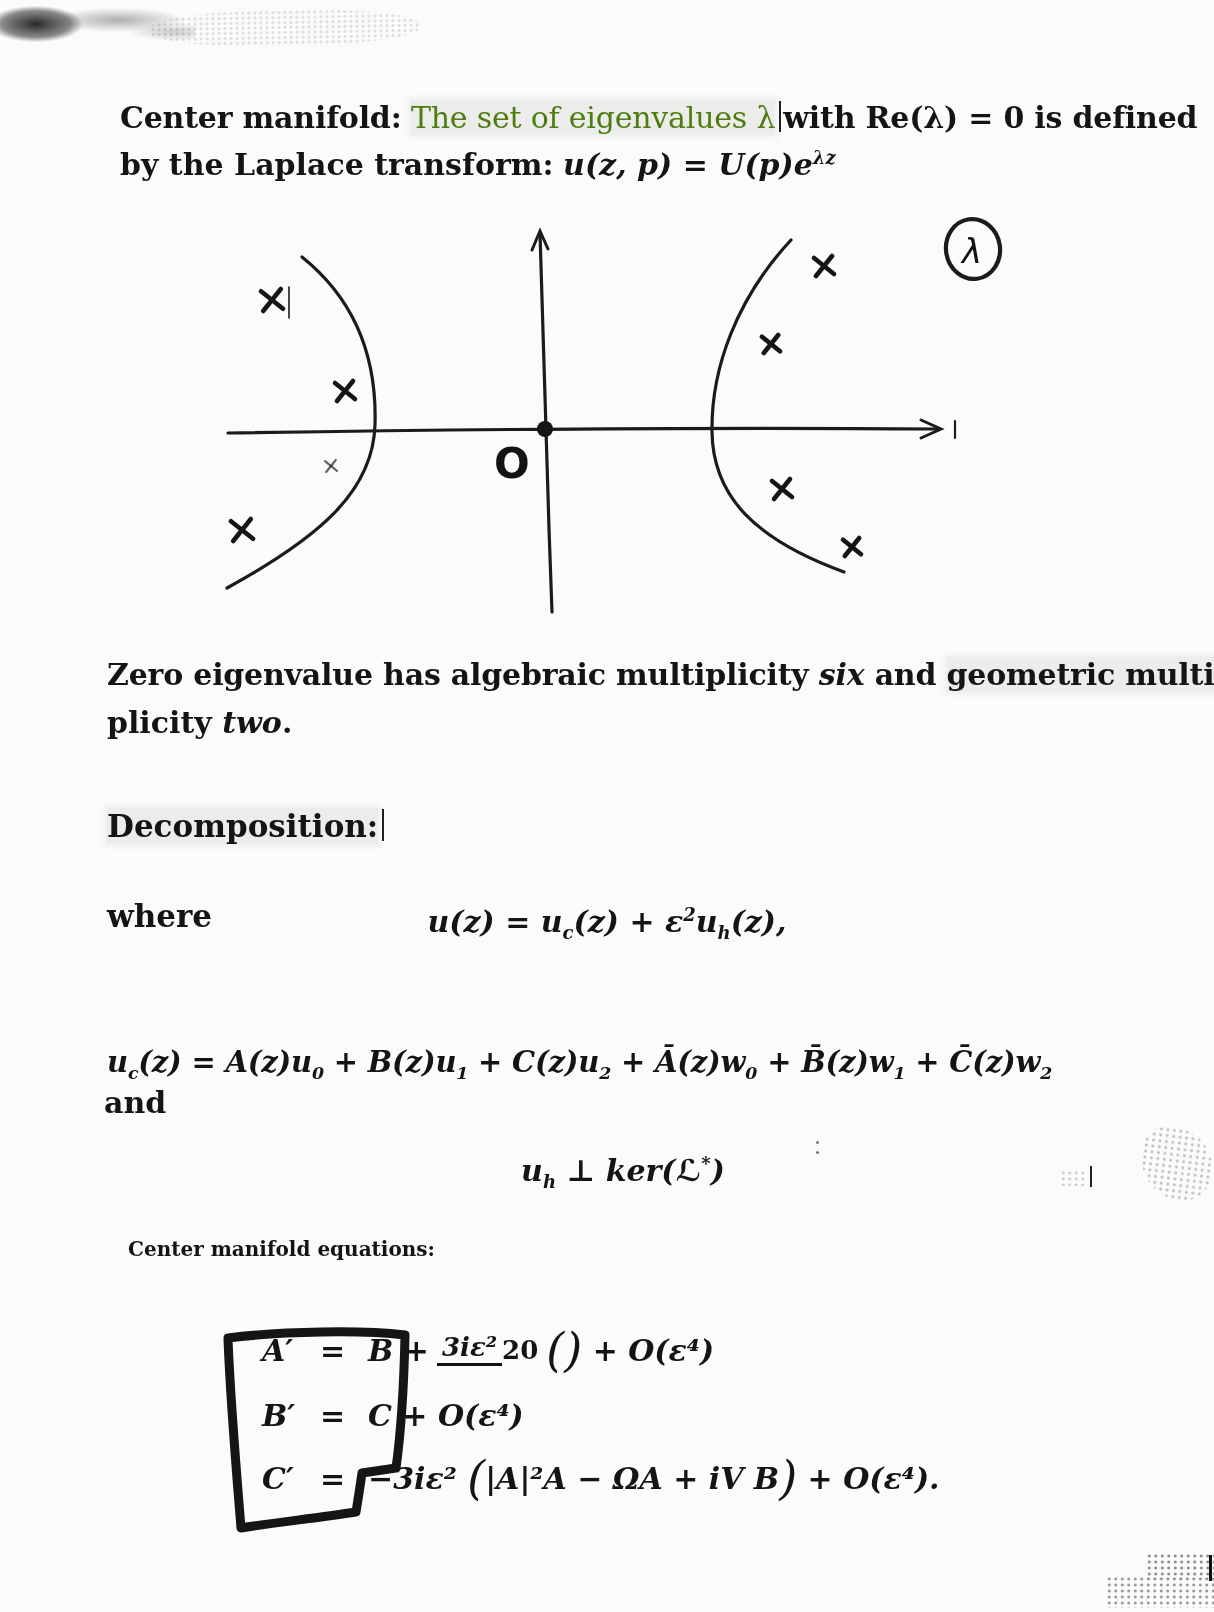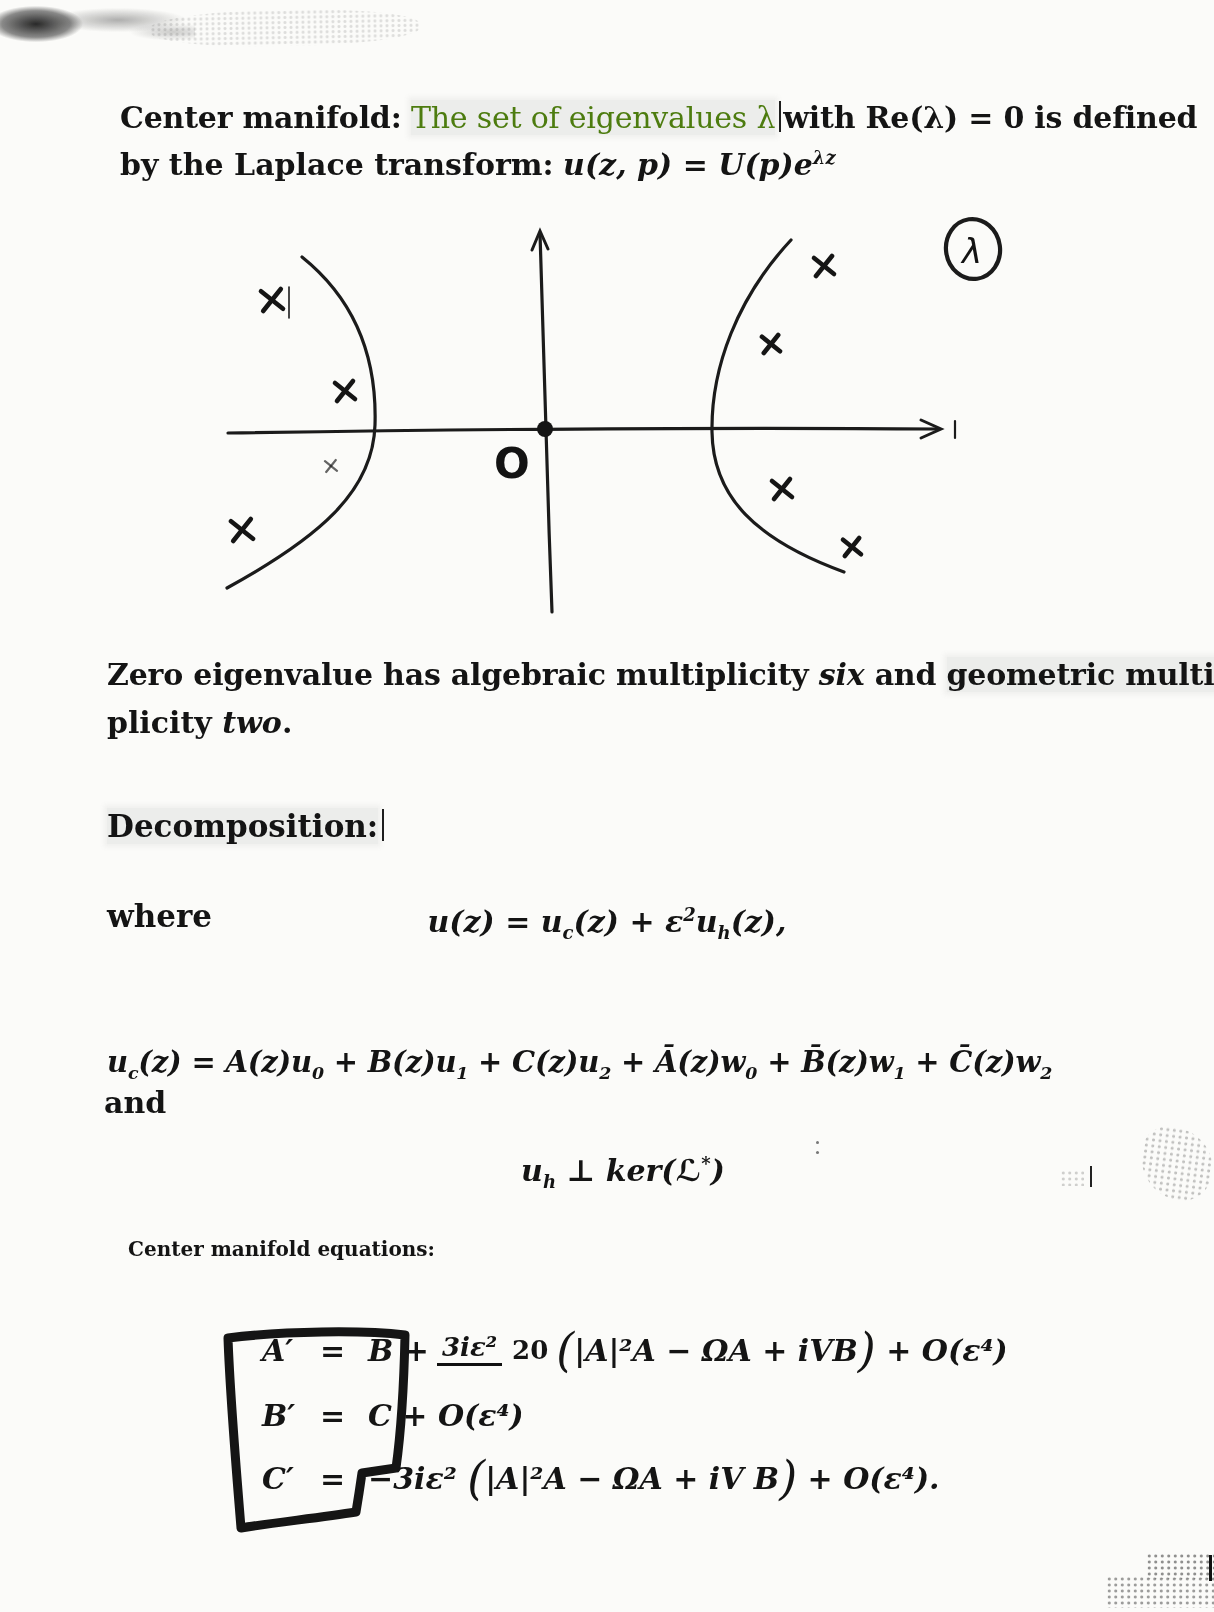--- a/index.html
+++ b/index.html
@@ -15,21 +15,21 @@
   .math { font-weight:bold; font-style:italic;margin-top:32px; }
   .hl { background:rgba(110,116,120,0.10); box-shadow:0 0 5px 3px rgba(110,116,120,0.08); }
   sub { font-size:0.60em; line-height:0; }
   sup { font-size:0.60em; line-height:0; }
   .vbar { display:inline-block; width:2px; height:1.05em; background:#1e1e1e;
           vertical-align:-0.14em; margin:0 2px 0 4px; }
   
   .frac { display:inline-flex; flex-direction:row; align-items:center;
           margin:0 8px; line-height:1.05; font-size:26px; }
   .frac .num { padding:0 5px 2px; border-bottom:3.5px solid #111; font-weight:bold; font-style:italic; }
-  .frac .den { padding-top:2px; font-style:normal; font-weight:bold;margin-left:10px; }
+  .frac .den { padding-top:2px; font-style:normal; font-weight:bold; }
   .bigp { font-size:46px; font-weight:400; line-height:0; }
   .cmrow { position:absolute; display:flex; align-items:center;
            font-size:30px; font-weight:bold; font-style:italic; white-space:pre; }
   .cmrow .lhs { width:58px; }
   .cmrow .eqs { width:48px; text-align:left; }
   
   .halftone { background-image:radial-gradient(circle, rgba(20,20,20,.55) 1.1px, transparent 1.9px);
               background-size:6.5px 6px; }
   .ink-smudge { left:0; top:0; width:195px; height:54px;
     background:
@@ -120,17 +120,17 @@
 <div class="abs txt b" style="left:107px; top:898px; font-size:31px;">where</div>
 
 <div class="abs txt math" style="left:107px; top:1013px; font-size:29px; letter-spacing:-0.2px;"><span>u</span><sub>c</sub><span>(z) = A(z)u</span><sub>0</sub><span> + B(z)u</span><sub>1</sub><span> + C(z)u</span><sub>2</sub><span> + Ā(z)w</span><sub>0</sub><span> + B̄(z)w</span><sub>1</sub><span> + C̄(z)w</span><sub>2</sub></div>
 
 <div class="abs txt b" style="left:104px; top:1085px; font-size:30px;">and</div>
 
 <div class="abs txt math" style="left:0; right:0; top:1121px; font-size:30px; text-align:center;padding-left:32px;"><span>u</span><sub>h</sub><span> ⊥ ker(ℒ</span><sup>*</sup><span>)</span></div>
 
 <div class="abs txt b" style="left:107px; top:1237px; font-size:20px;margin-left:21px;">Center manifold equations:</div>
 
-<div class="cmrow" style="left:262px; top:1306px; height:88px;"><span class="lhs">A′</span><span class="eqs">=</span><span>B +</span><span class="frac"><span class="num">3iε²</span><span class="den">20</span></span><span class="bigp">(</span><span>|A|²A − ΩA + iVB</span><span class="bigp">)</span><span> + O(ε⁴)</span></div>
+<div class="cmrow" style="left:262px; top:1306px; height:88px;"><span class="lhs">A′</span><span class="eqs">=</span><span>B +</span><span class="frac"><span class="num">3iε²</span><span class="den">20</span></span><span class="bigp">(</span><span class="bigp">)</span><span> + O(ε⁴)</span></div>
 
 <div class="cmrow" style="left:262px; top:1390px; height:50px;"><span class="lhs">B′</span><span class="eqs">=</span><span>C + O(ε⁴)</span></div>
 
 <div class="cmrow" style="left:262px; top:1450px; height:56px;"><span class="lhs">C′</span><span class="eqs">=</span><span>−3iε² </span><span class="bigp">(</span><span>|A|²A − ΩA + iV B</span><span class="bigp">)</span><span> + O(ε⁴).</span></div>
 
 </body></html>

